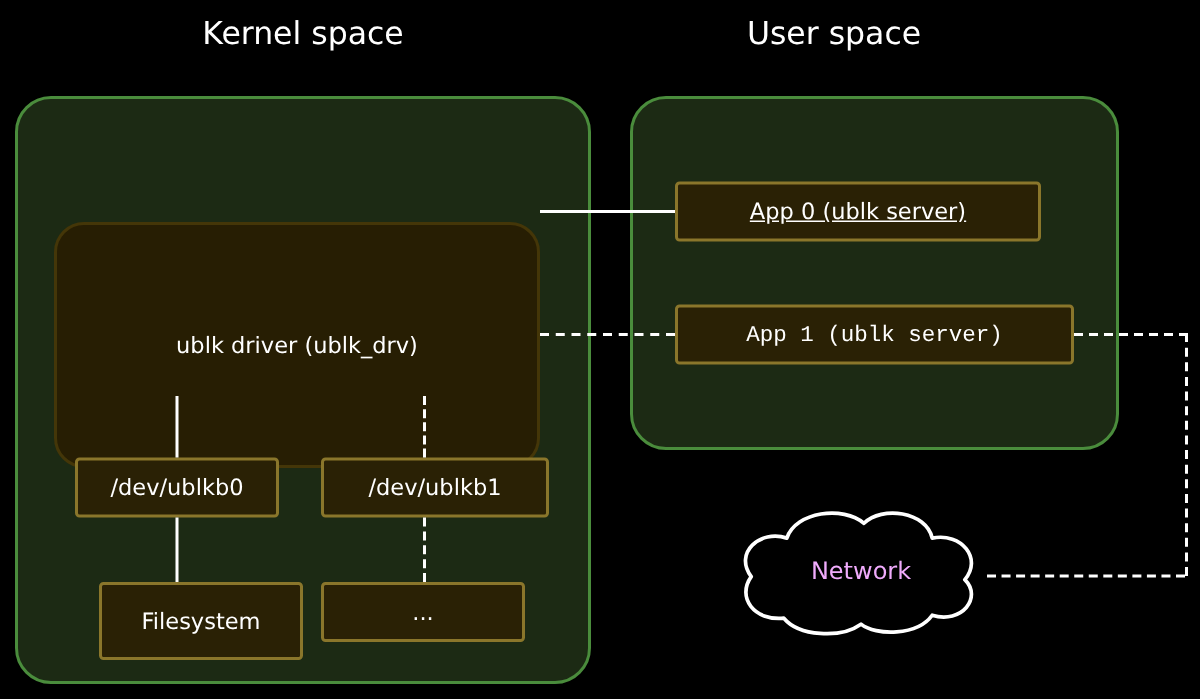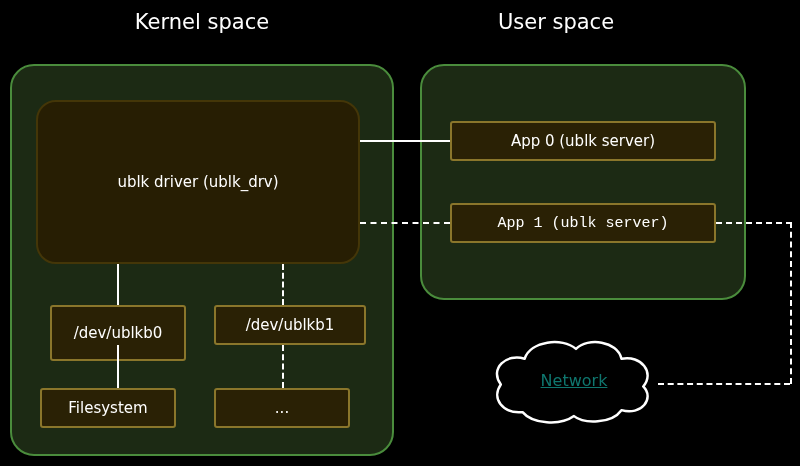--- a/index.html
+++ b/index.html
@@ -34,20 +34,21 @@
     position: absolute;
     box-sizing: border-box;
     background: #271e03;
     border: 2px solid #443608;
     border-radius: 20px;
     display: flex;
     align-items: center;
     justify-content: center;
     font-size: 15px;
     color: #ffffff;
+    margin-top: 48px;
   }
   .small-box {
     position: absolute;
     box-sizing: border-box;
     background: #2a2105;
     border: 2px solid #8a762b;
     border-radius: 3px;
     display: flex;
     align-items: center;
     justify-content: center;
@@ -89,34 +90,33 @@
   .cloud-label {
     position: absolute;
     left: 0;
     top: 0;
     width: 100%;
     height: 100%;
     display: flex;
     align-items: center;
     justify-content: center;
     font-size: 16px;
-    color: #0f766e;
-    text-decoration: underline;
+    color: #f0abfc;
   }
   
   #kernel-header { left: 10px;  top: 8px;  width: 384px; }
   #user-header   { left: 420px; top: 8px;  width: 272px; }
   #kernel-container { left: 10px;  top: 64px; width: 384px; height: 392px; }
   #user-container   { left: 420px; top: 64px; width: 326px; height: 236px; }
   #driver-box { left: 36px;  top: 100px; width: 324px; height: 164px; }
-  #dev0-box   { left: 50px;  top: 305px; width: 136px; height: 56px; }
+  #dev0-box   { left: 50px;  top: 305px; width: 136px; height: 40px; }
   #dev1-box   { left: 214px; top: 305px; width: 152px; height: 40px; }
-  #fs-box     { left: 40px;  top: 388px; width: 136px; height: 40px; }
+  #fs-box     { left: 66px;  top: 388px; width: 136px; height: 52px; }
   #more-box   { left: 214px; top: 388px; width: 136px; height: 40px; }
-  #app0-box   { left: 450px; top: 121px; width: 266px; height: 40px; }
+  #app0-box   { left: 450px; top: 121px; width: 244px; height: 40px; text-decoration: underline; }
   #app1-box   { left: 450px; top: 203px; width: 266px; height: 40px; font-family: Liberation Mono, monospace; }
 
   #link-driver-dev0     { left: 117px; top: 264px; height: 41px; }
   #link-dev0-filesystem { left: 117px; top: 345px; height: 43px; }
   #link-driver-dev1     { left: 282px; top: 264px; height: 41px; }
   #link-dev1-more       { left: 282px; top: 345px; height: 43px; }
   #link-driver-app0     { left: 360px; top: 140px; width: 90px; }
   #link-driver-app1     { left: 360px; top: 222px; width: 90px; }
   #link-app1-right      { left: 716px; top: 222px; width: 76px; }
   #link-right-down      { left: 790px; top: 222px; height: 162px; }

